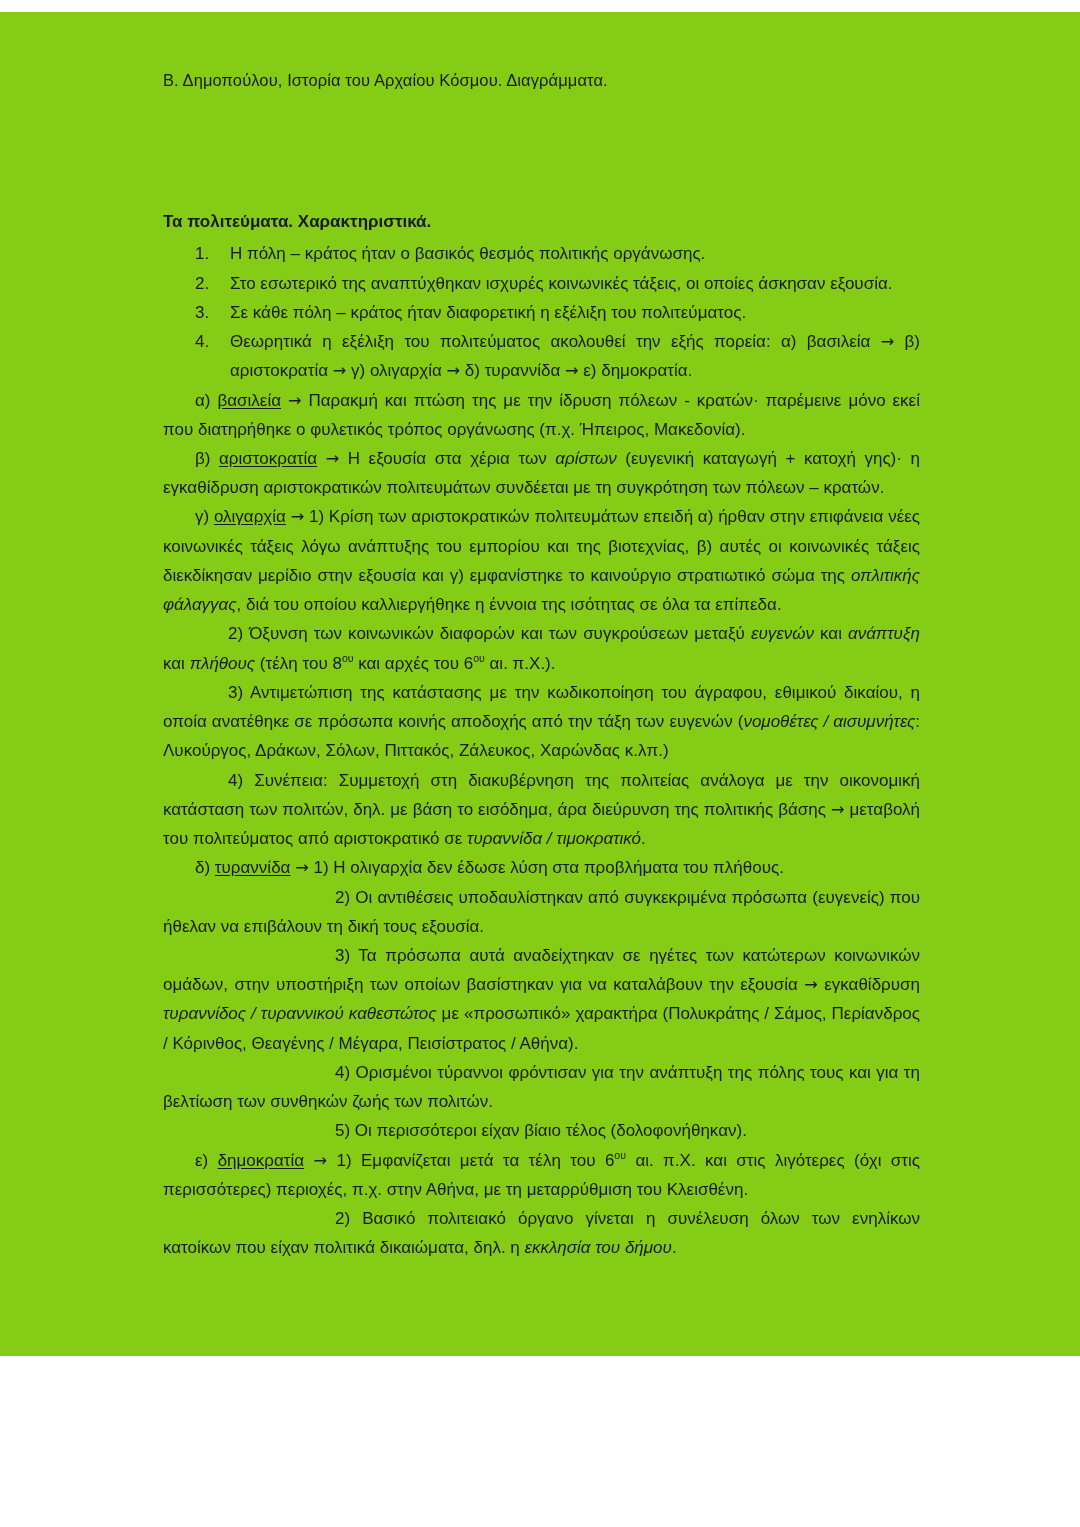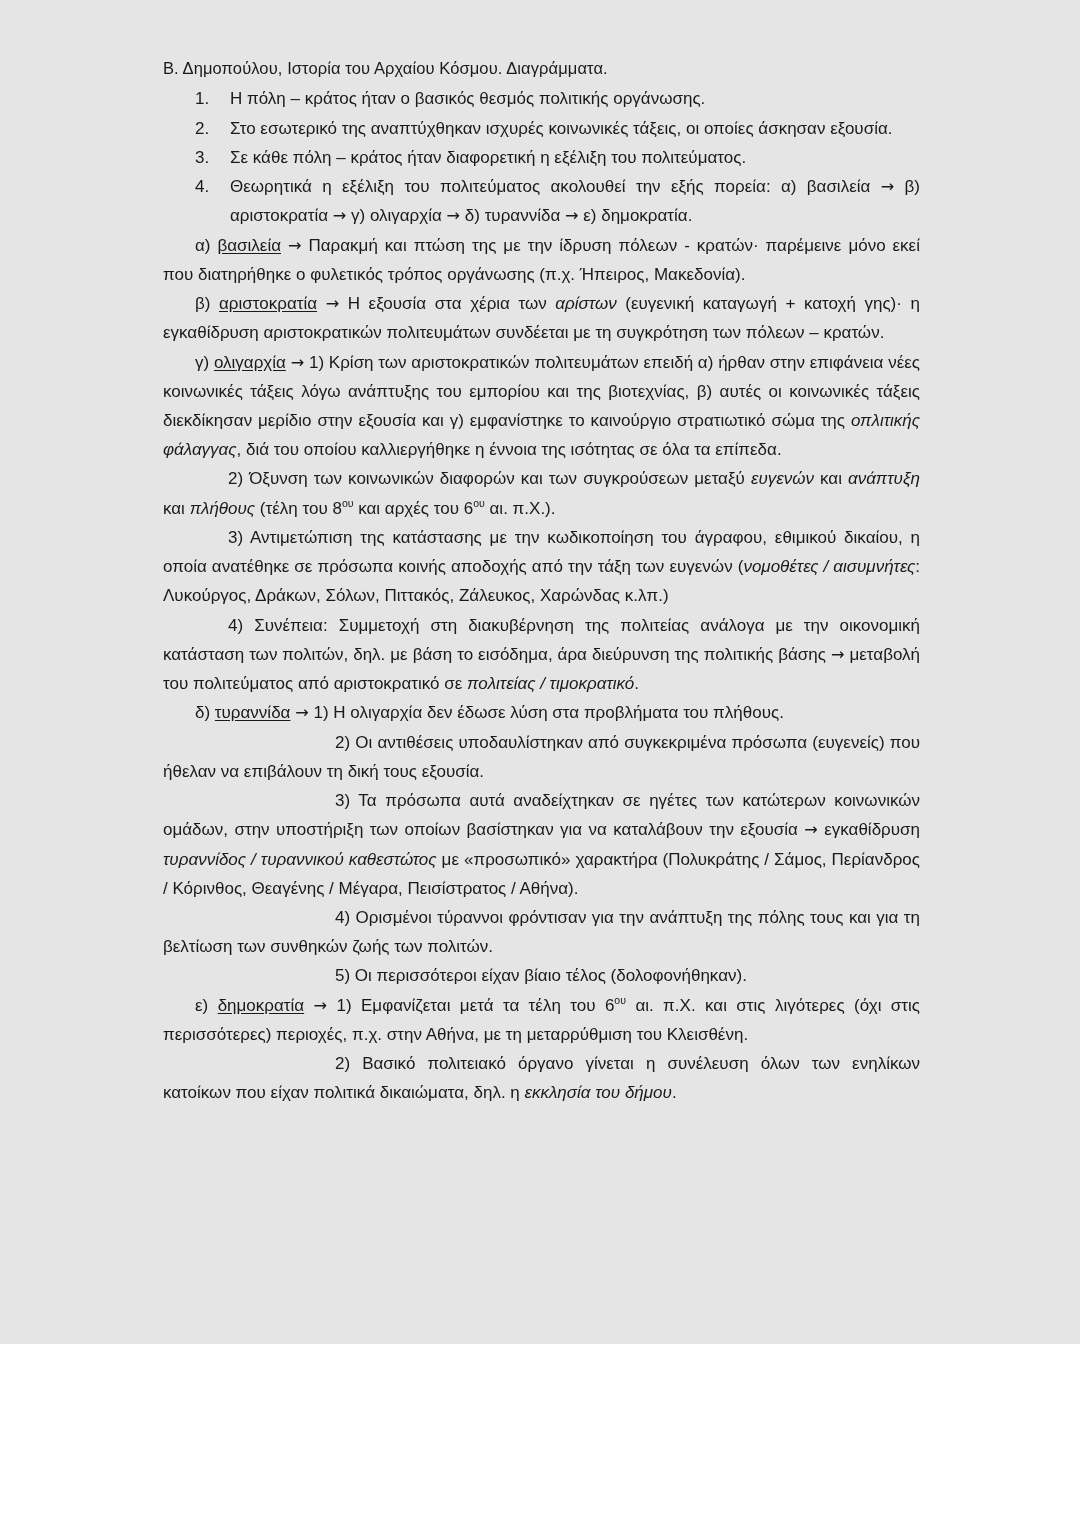--- a/index.html
+++ b/index.html
@@ -5,22 +5,22 @@
 <style>
   html, body {
     margin: 0;
     padding: 0;
     background: #ffffff;
   }
   .page {
     position: relative;
     width: 1080px;
     height: 1344px;
-    background: #e5e5e5;
-    margin: 0 auto;
+    background: #84cc16;
+    margin: 12px auto;
     overflow: hidden;
     font-family: "Liberation Sans", sans-serif;
     color: #1a1a1a;
     -webkit-font-smoothing: antialiased;
   }
   .content {
     position: absolute;
     left: 163px;
     top: 0;
     width: 757px;
@@ -100,20 +100,21 @@
   }
 </style>
 </head>
 <body>
 
 <div class="page">
   <div class="content">
 
     <div class="doc-header">Β. Δημοπούλου, Ιστορία του Αρχαίου Κόσμου. Διαγράμματα.</div>
 
+    <div class="section-title">Τα πολιτεύματα. Χαρακτηριστικά.</div>
 
     <ol class="main-list">
       <li class="nojustify">
         <span class="num">1.</span><span>Η πόλη – κράτος ήταν ο βασικός θεσμός πολιτικής οργάνωσης.</span>
       </li>
       <li>
         <span class="num">2.</span><span>Στο εσωτερικό της αναπτύχθηκαν ισχυρές κοινωνικές τάξεις, οι οποίες άσκησαν εξουσία.</span>
       </li>
       <li class="nojustify">
         <span class="num">3.</span><span>Σε κάθε πόλη – κράτος ήταν διαφορετική η εξέλιξη του πολιτεύματος.</span>
@@ -126,21 +127,21 @@
     <p class="para indent-sm"><span>α) </span><u class="term">βασιλεία</u>&nbsp;<span class="arrow">→</span><span> Παρακμή και πτώση της με την ίδρυση πόλεων - κρατών· παρέμεινε μόνο εκεί που διατηρήθηκε ο φυλετικός τρόπος οργάνωσης (π.χ. Ήπειρος, Μακεδονία).</span></p>
 
     <p class="para indent-sm"><span>β) </span><u class="term">αριστοκρατία</u> <span class="arrow">→</span><span> Η εξουσία στα χέρια των </span><i>αρίστων</i><span> (ευγενική καταγωγή + κατοχή γης)· η εγκαθίδρυση αριστοκρατικών πολιτευμάτων συνδέεται με τη συγκρότηση των πόλεων – κρατών.</span></p>
 
     <p class="para indent-sm"><span>γ) </span><u class="term">ολιγαρχία</u> <span class="arrow">→</span><span> 1) Κρίση των αριστοκρατικών πολιτευμάτων επειδή α) ήρθαν στην επιφάνεια νέες κοινωνικές τάξεις λόγω ανάπτυξης του εμπορίου και της βιοτεχνίας, β) αυτές οι κοινωνικές τάξεις διεκδίκησαν μερίδιο στην εξουσία και γ) εμφανίστηκε το καινούργιο στρατιωτικό σώμα της </span><i>οπλιτικής φάλαγγας</i><span>, διά του οποίου καλλιεργήθηκε η έννοια της ισότητας σε όλα τα επίπεδα.</span></p>
 
     <p class="para indent-md"><span>2) </span><span>Όξυνση των κοινωνικών διαφορών και των συγκρούσεων μεταξύ </span><i>ευγενών</i><span> και </span><i>ανάπτυξη</i><span> και </span><i>πλήθους</i><span> (τέλη του 8</span><sup>ου</sup><span> και αρχές του 6</span><sup>ου</sup><span> αι. π.Χ.).</span></p>
 
     <p class="para indent-md"><span>3) </span><span>Αντιμετώπιση της κατάστασης με την κωδικοποίηση του άγραφου, εθιμικού δικαίου, η οποία ανατέθηκε σε πρόσωπα κοινής αποδοχής από την τάξη των ευγενών (</span><i>νομοθέτες / αισυμνήτες</i><span>: Λυκούργος, Δράκων, Σόλων, Πιττακός, Ζάλευκος, Χαρώνδας κ.λπ.)</span></p>
 
-    <p class="para indent-md"><span>4) </span><span>Συνέπεια: Συμμετοχή στη διακυβέρνηση της πολιτείας ανάλογα με την οικονομική κατάσταση των πολιτών, δηλ. με βάση το εισόδημα, άρα διεύρυνση της πολιτικής βάσης </span><span class="arrow">→</span><span> μεταβολή του πολιτεύματος από αριστοκρατικό σε </span><i>πολιτείας / τιμοκρατικό</i><span>.</span></p>
+    <p class="para indent-md"><span>4) </span><span>Συνέπεια: Συμμετοχή στη διακυβέρνηση της πολιτείας ανάλογα με την οικονομική κατάσταση των πολιτών, δηλ. με βάση το εισόδημα, άρα διεύρυνση της πολιτικής βάσης </span><span class="arrow">→</span><span> μεταβολή του πολιτεύματος από αριστοκρατικό σε </span><i>τυραννίδα / τιμοκρατικό</i><span>.</span></p>
 
     <p class="para indent-sm noj"><span>δ) </span><u class="term">τυραννίδα</u> <span class="arrow">→</span><span> 1) Η ολιγαρχία δεν έδωσε λύση στα προβλήματα του πλήθους.</span></p>
 
     <p class="para indent-lg"><span>2) </span><span>Οι αντιθέσεις υποδαυλίστηκαν από συγκεκριμένα πρόσωπα (ευγενείς) που ήθελαν να επιβάλουν τη δική τους εξουσία.</span></p>
 
     <p class="para indent-lg"><span>3) </span><span>Τα πρόσωπα αυτά αναδείχτηκαν σε ηγέτες των κατώτερων κοινωνικών ομάδων, στην υποστήριξη των οποίων βασίστηκαν για να καταλάβουν την εξουσία </span><span class="arrow">→</span><span> εγκαθίδρυση </span><i>τυραννίδος / τυραννικού καθεστώτος</i><span> με «προσωπικό» χαρακτήρα (Πολυκράτης / Σάμος, Περίανδρος / Κόρινθος, Θεαγένης / Μέγαρα, Πεισίστρατος / Αθήνα).</span></p>
 
     <p class="para indent-lg"><span>4) </span><span> Ορισμένοι τύραννοι φρόντισαν για την ανάπτυξη της πόλης τους και για τη βελτίωση των συνθηκών ζωής των πολιτών.</span></p>
 
     <p class="para indent-lg noj"><span>5) </span><span>Οι περισσότεροι είχαν βίαιο τέλος (δολοφονήθηκαν).</span></p>

